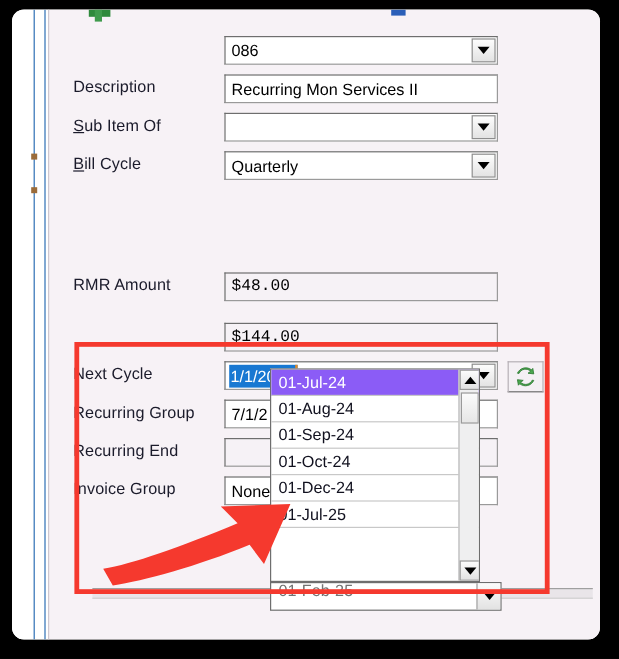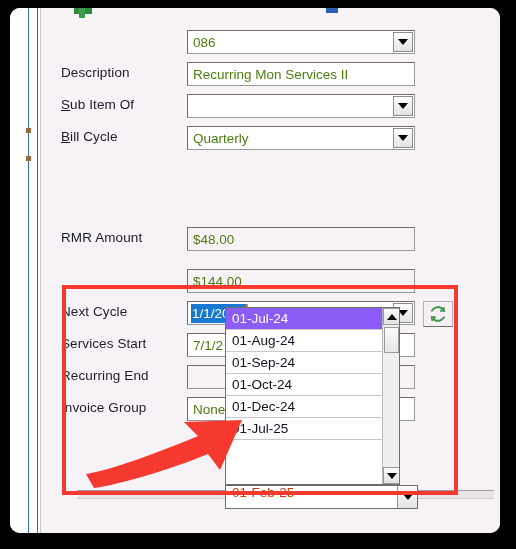--- a/index.html
+++ b/index.html
@@ -91,26 +91,26 @@
     height: 24px;
     background: #ffffff;
     border: 1px solid #9a9a9a;
     border-top-color: #6e6e6e;
     border-left-color: #6e6e6e;
   }
   .ctrl .val {
     position: absolute;
     left: 5px; top: 2px;
     font-size: 13.5px;
-    color: #4d7c0f;
+    color: #000000;
     line-height: 19px;
     white-space: nowrap;
     text-align: center;
   }
-  .ctrl.readonly { background: #f6f2f6; }
+  .ctrl.readonly { background: #f6f2f6; font-family: Liberation Mono, monospace; }
 
   
   .drop-btn {
     position: absolute;
     right: 1px; top: 1px;
     width: 20px; height: 20px;
     background: linear-gradient(#fdfdfd, #e3e3e3);
     border: 1px solid #8d8d8d;
     display: flex; align-items: center; justify-content: center;
   }
@@ -209,21 +209,21 @@
     width: 193px; height: 24px;
     background: #ffffff;
     border: 1px solid #6e6e6e;
     z-index: 35;
     overflow: hidden;
   }
   .dd-tail .t-label {
     position: absolute;
     left: 6px; top: -4px;
     font-size: 13.5px;
-    color: #c2410c;
+    color: #737373;
     line-height: 21px;
   }
   .dd-tail .t-btn {
     position: absolute;
     right: 0; top: 0;
     width: 20px; height: 22px;
     background: linear-gradient(#fcfcfc, #e2e2e2);
     border-left: 1px solid #9a9a9a;
     display: flex; align-items: center; justify-content: center;
   }
@@ -336,21 +336,21 @@
         </div>
         <div class="refresh-btn">
           <svg width="18" height="18" viewBox="0 0 18 18">
             <path d="M3.5 6.2 A6 6 0 0 1 13.2 4.4 L11.0 6.0 L15.8 6.6 L15.0 2.0 L13.9 3.2 A7.6 7.6 0 0 0 2.2 6.0 Z" fill="#4aa84f" stroke="#2e7a33" stroke-width="0.7"></path>
             <path d="M14.5 11.8 A6 6 0 0 1 4.8 13.6 L7.0 12.0 L2.2 11.4 L3.0 16.0 L4.1 14.8 A7.6 7.6 0 0 0 15.8 12.0 Z" fill="#4aa84f" stroke="#2e7a33" stroke-width="0.7"></path>
           </svg>
         </div>
       </div>
 
       <div class="row" style="top:325px">
-        <div class="field-label">Services Start</div>
+        <div class="field-label">Recurring Group</div>
         <div class="ctrl" style="width:228px">
           <span class="val">7/1/2</span>
         </div>
       </div>
 
       <div class="row" style="top:357px">
         <div class="field-label">Recurring End</div>
         <div class="ctrl readonly" style="width:228px">
           <span class="val"></span>
         </div>

